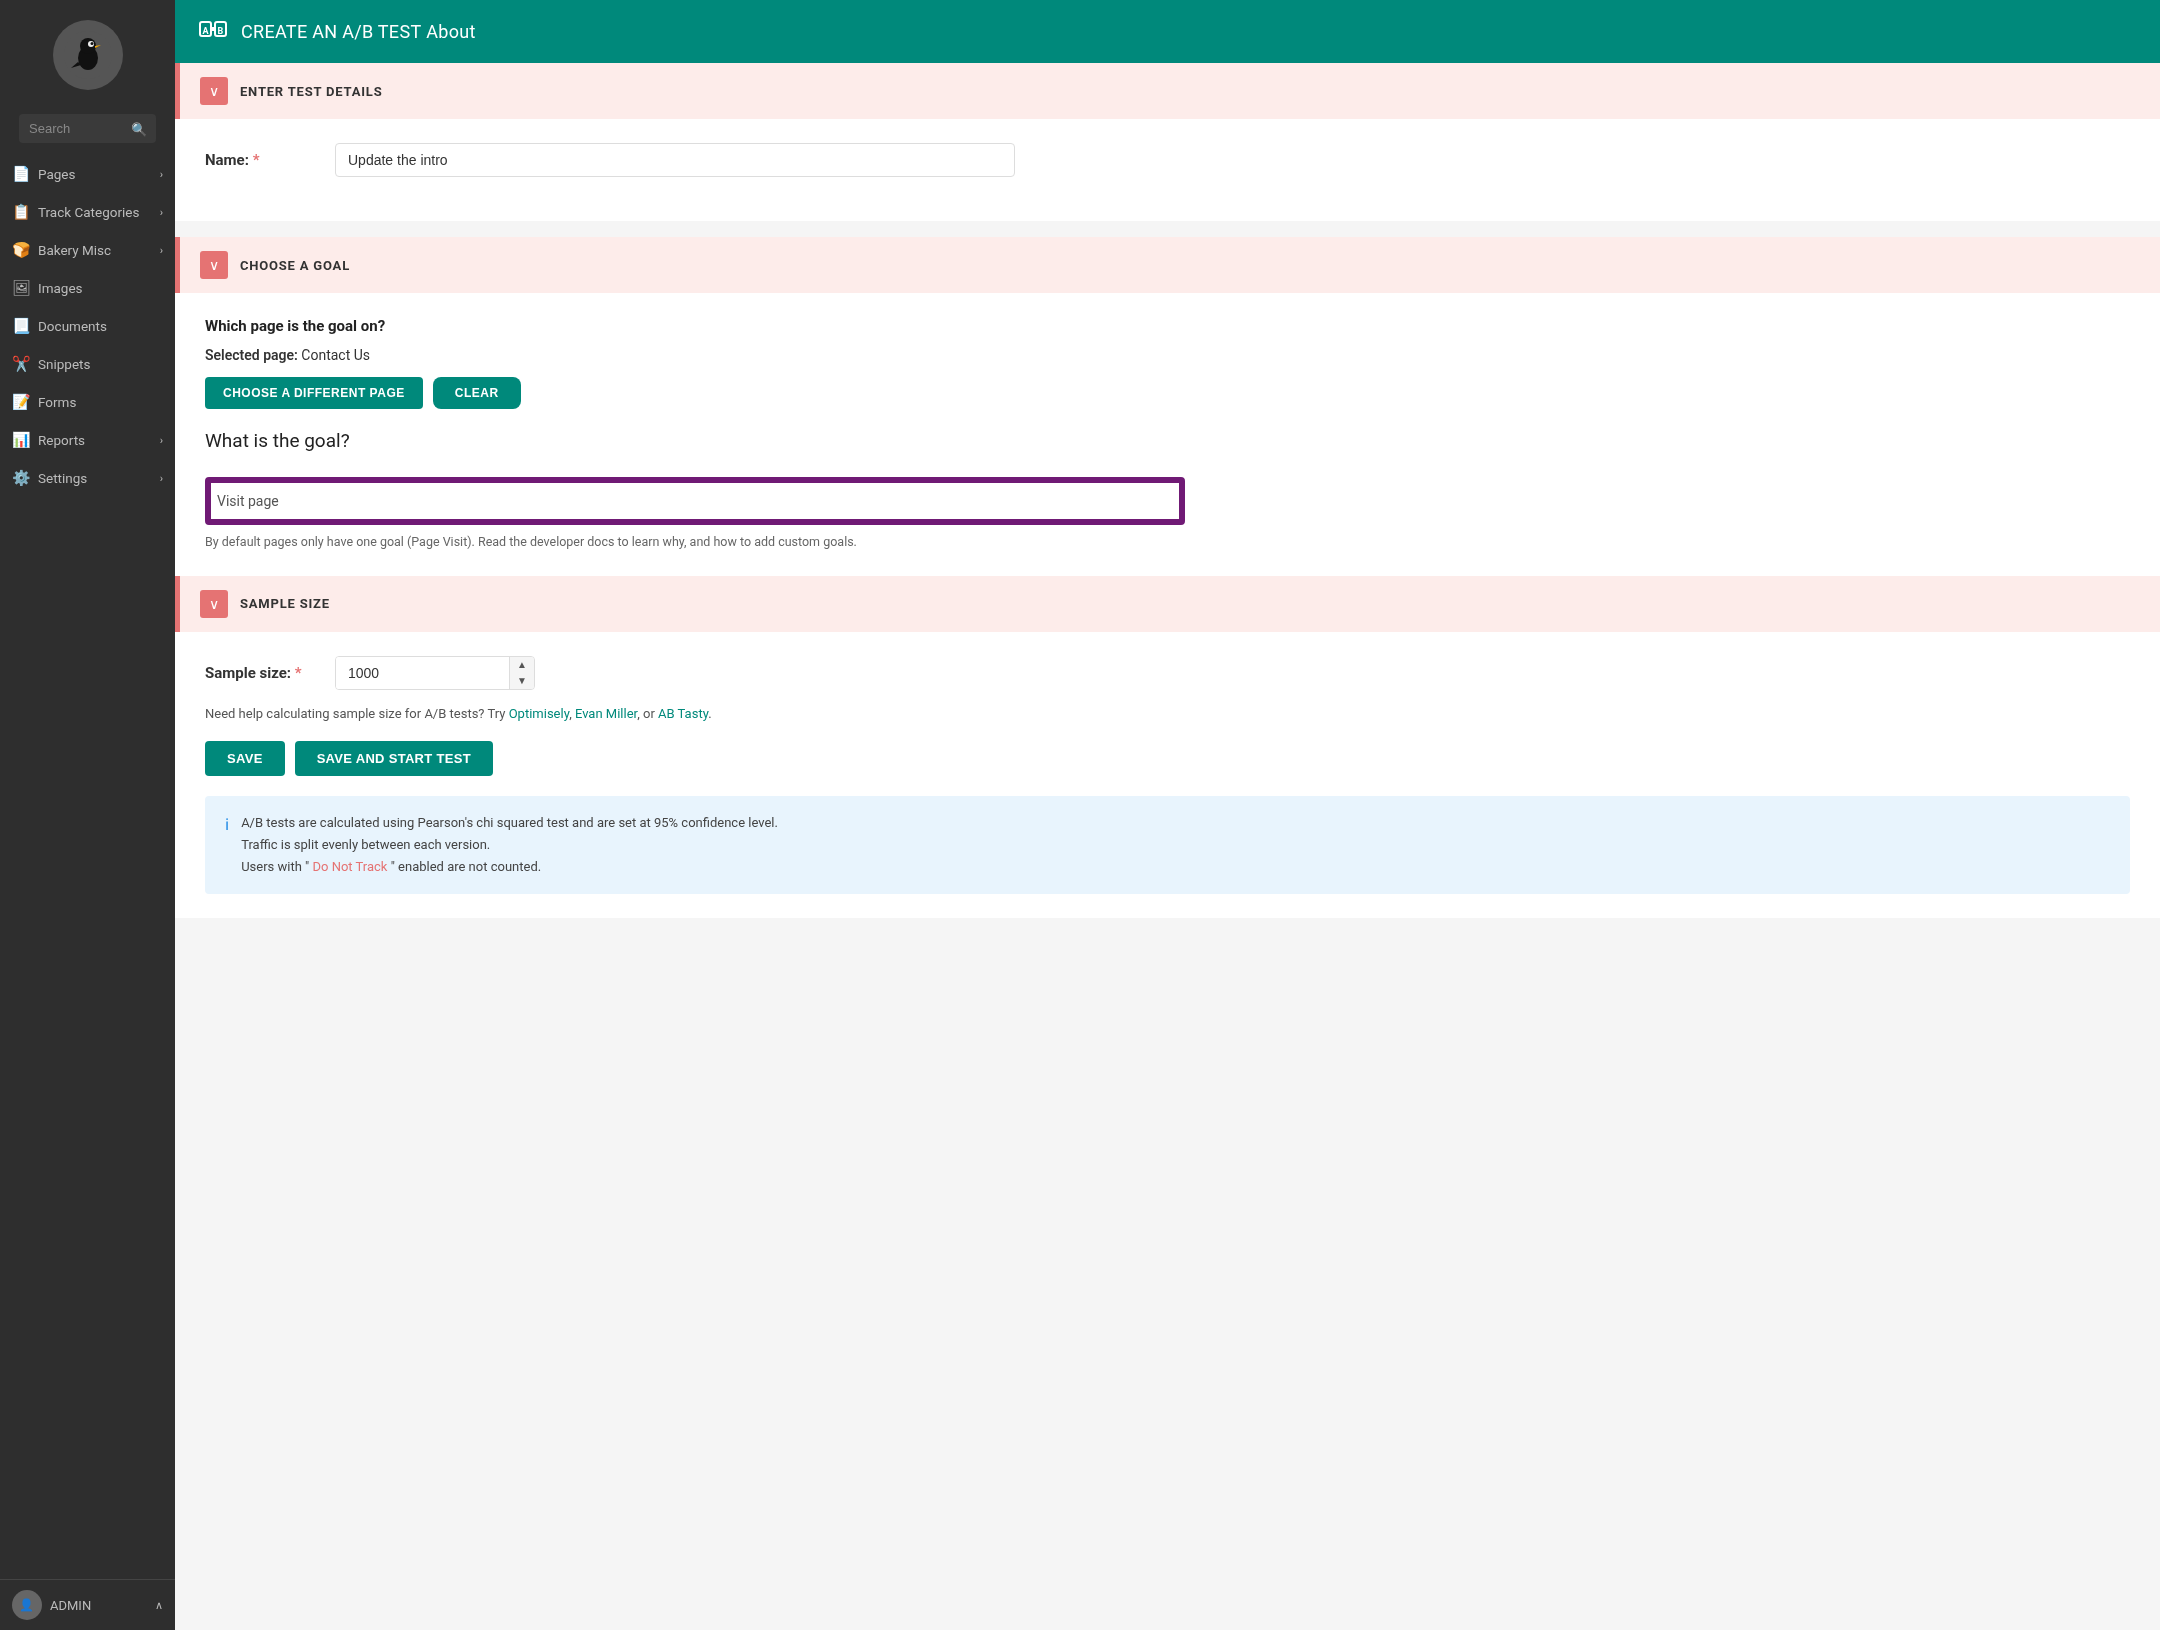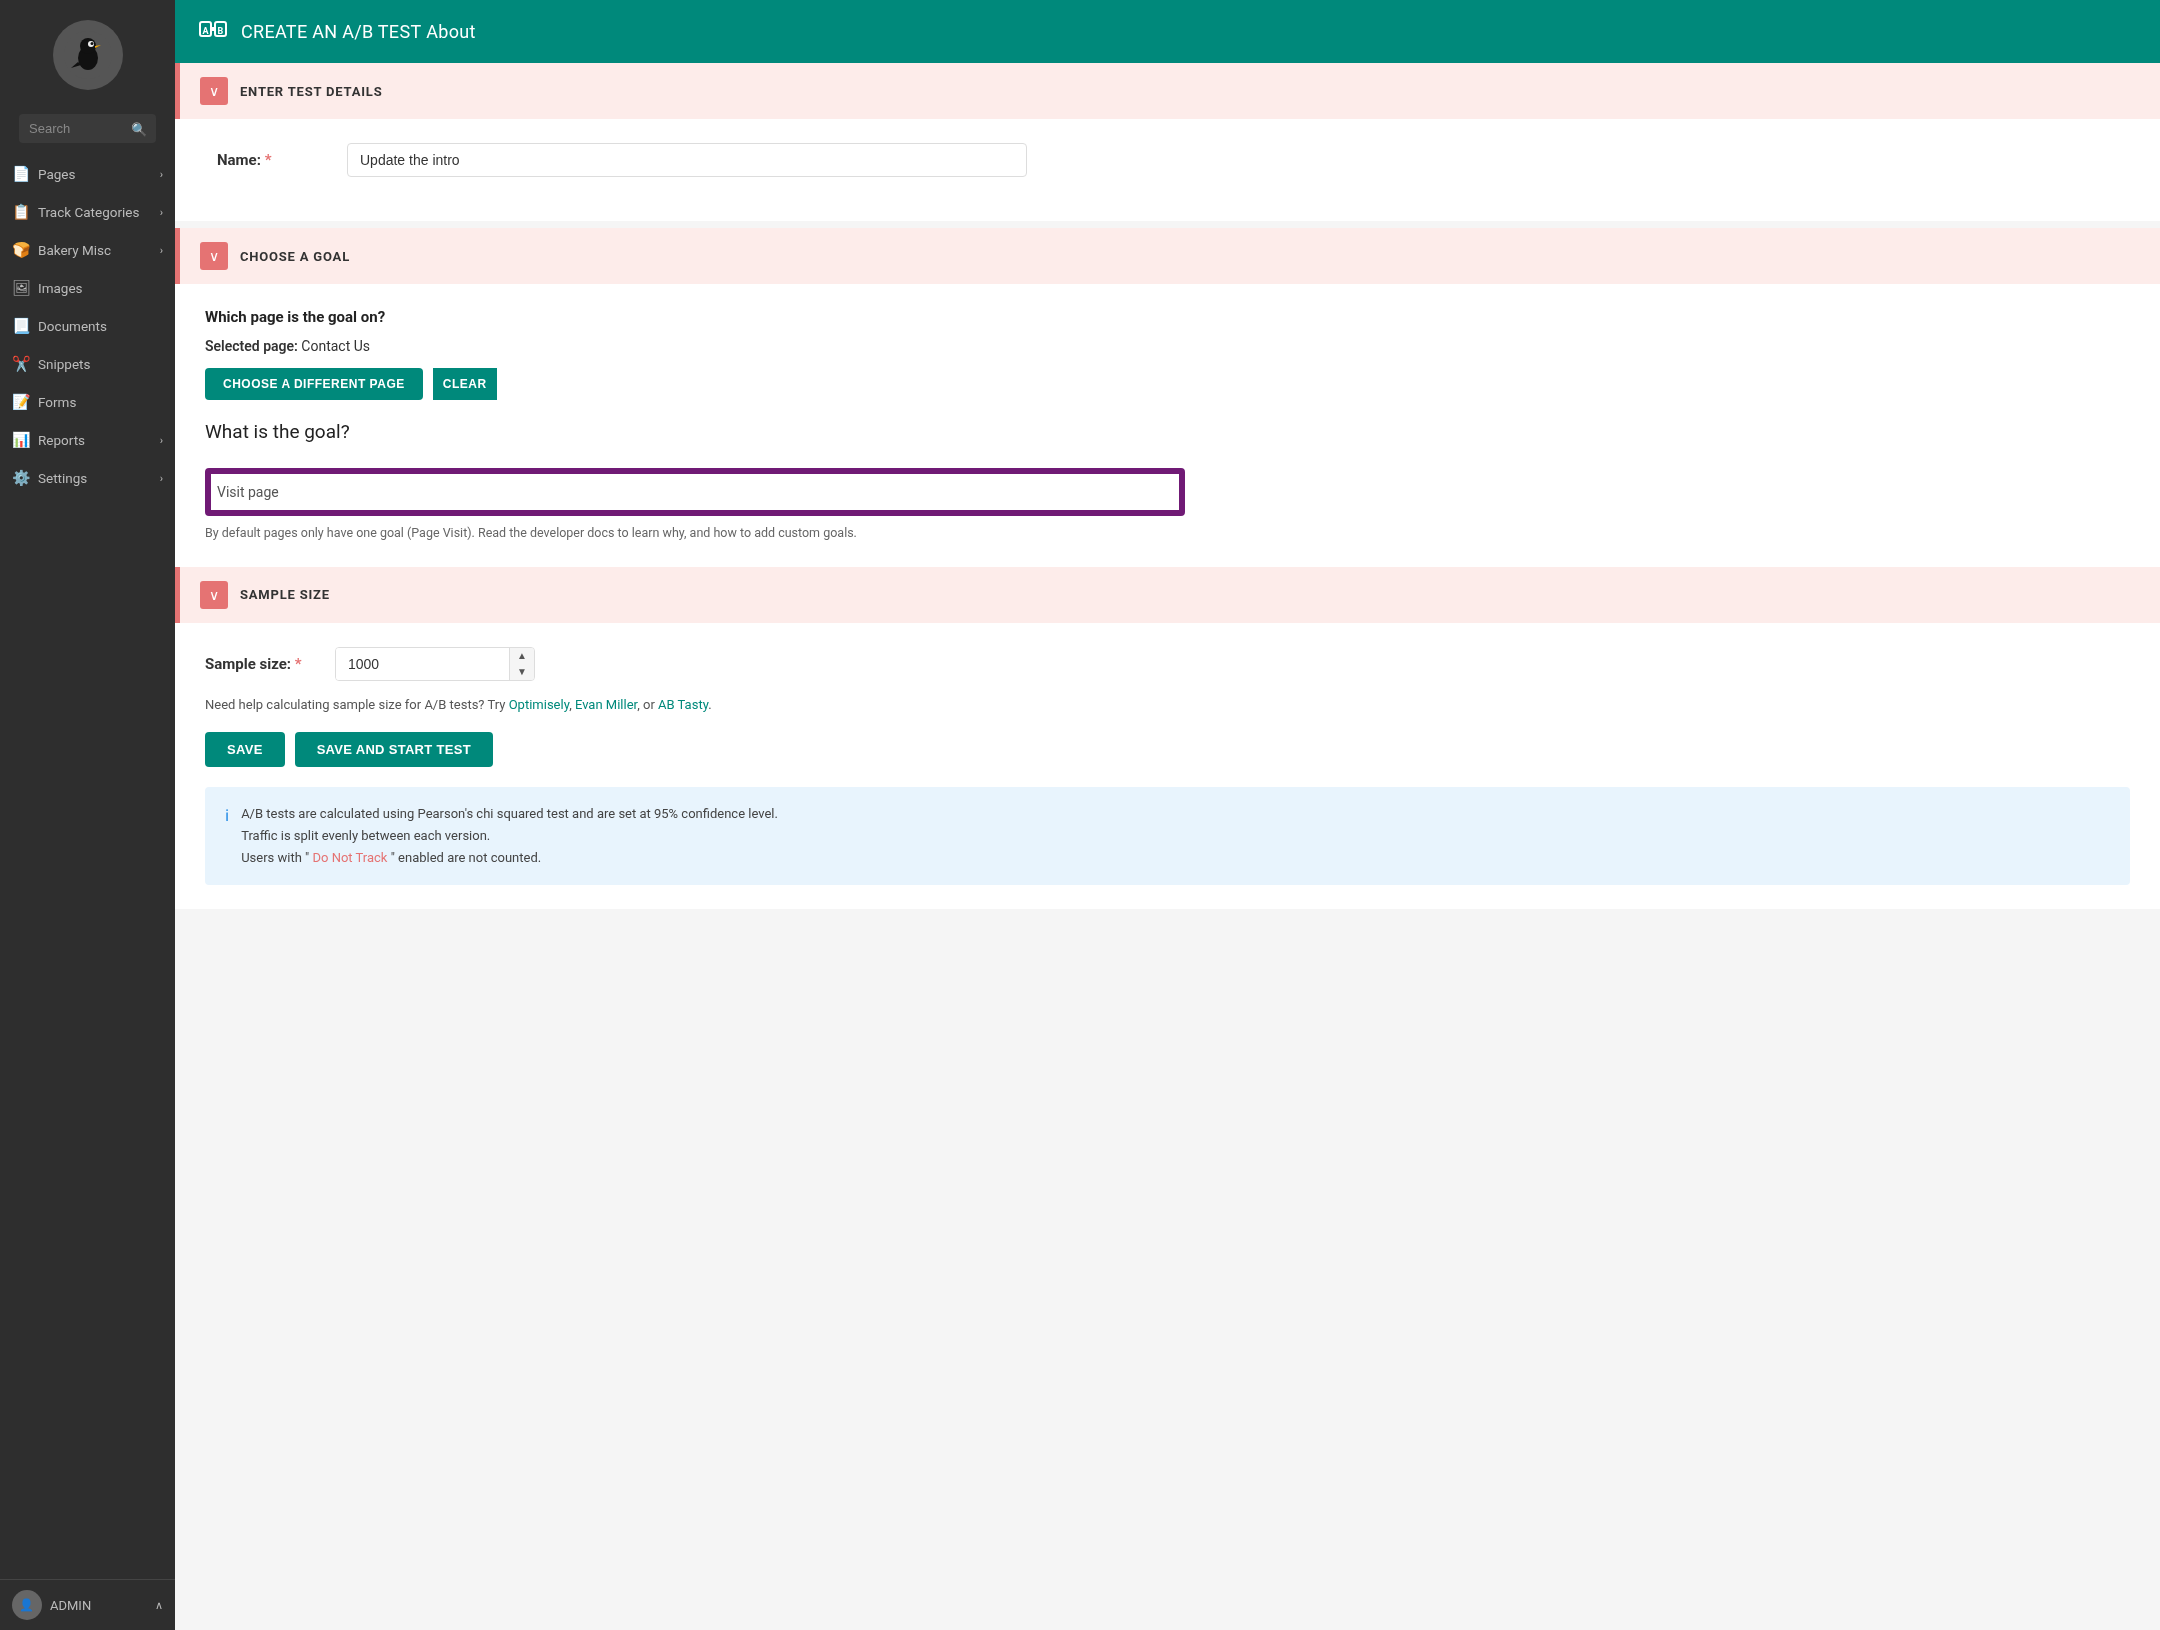--- a/index.html
+++ b/index.html
@@ -141,22 +141,22 @@
     .section-title {
       font-size: 13px;
       font-weight: 700;
       color: #333;
       letter-spacing: 0.8px;
       text-transform: uppercase;
     }
 
     .section-body {
       background: #fff;
-      padding: 24px 42px;
-      margin-bottom: 7px;
+      padding: 24px 30px;
+      margin-bottom: 16px;
     }
 
     
     .form-row {
       display: flex;
       align-items: flex-start;
       margin-bottom: 20px;
       gap: 20px;
     }
     .form-label {
@@ -197,22 +197,22 @@
       font-size: 12px;
       font-weight: 700;
       letter-spacing: 0.5px;
       cursor: pointer;
       text-transform: uppercase;
     }
     .btn-teal-outline {
       background: #00897b;
       color: #fff;
       border: none;
-      border-radius: 0;
-      padding: 9px 10px;
+      border-radius: 8px;
+      padding: 9px 22px;
       font-size: 12px;
       font-weight: 700;
       letter-spacing: 0.5px;
       cursor: pointer;
       text-transform: uppercase;
     }
 
     .what-goal { font-size: 19px; font-weight: 400; color: #222; margin-bottom: 25px; }
     .goal-select-box {
       border: 6px solid #701a75;

